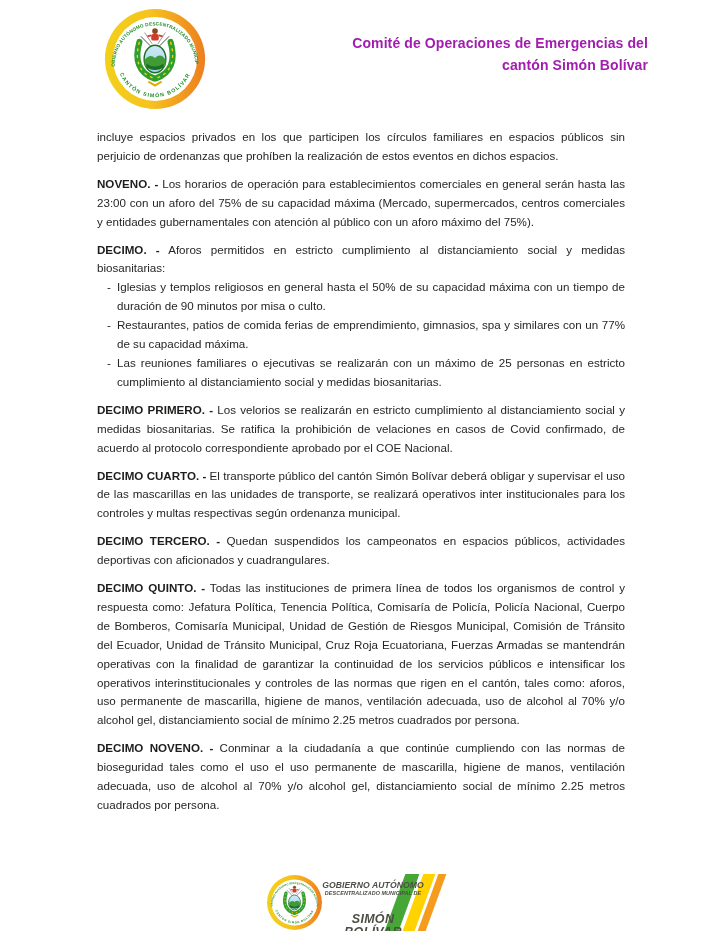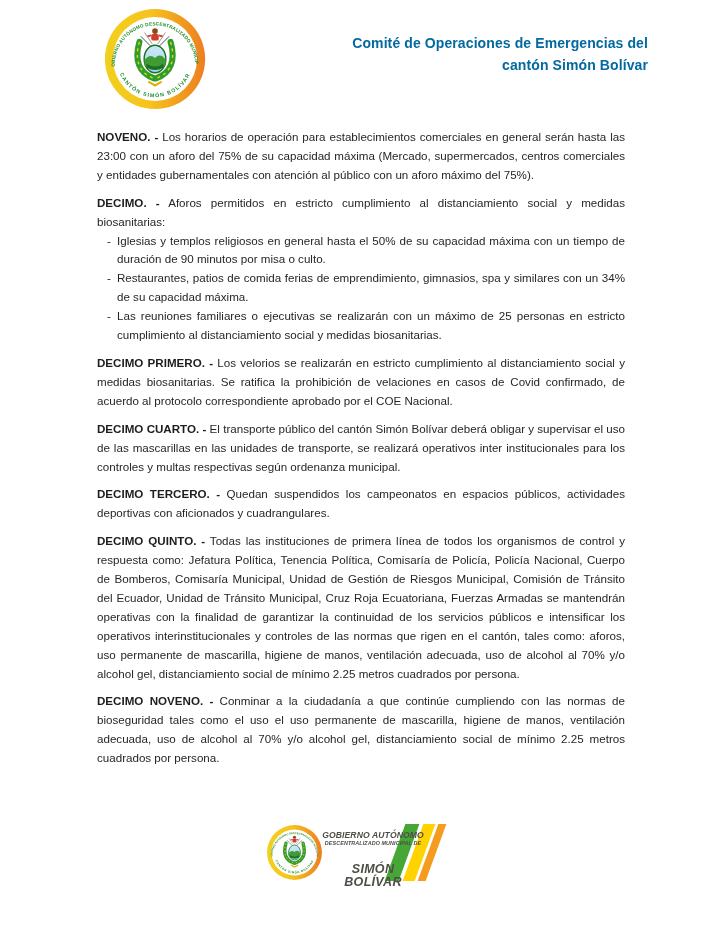--- a/index.html
+++ b/index.html
@@ -7,37 +7,37 @@
     position:relative; width:720px; height:931px; margin:0 auto;
     background:#ffffff; overflow:hidden;
     font-family:"Liberation Sans", sans-serif; color:#262626;
   }
 
   
   .header-logo { position:absolute; left:101px; top:7px; width:108px; height:104px; }
   .doc-title {
     position:absolute; top:33px; right:72px; width:340px;
     text-align:right; font-weight:bold; font-size:14px; line-height:21.5px;
-    color:#0369a1; letter-spacing:0.1px;
+    color:#a21caf; letter-spacing:0.1px;
   }
 
   
   .body-text {
     position:absolute; left:97px; top:128px; width:528px;
     font-size:11.6px; line-height:18.9px; text-align:justify;
   }
   .para { margin:0 0 9px 0; }
   .para b { font-weight:bold; color:#1d1d1b; }
   .bullets { margin-top:0; }
   .bullet { display:flex; }
   .bullet .dash { flex:none; width:20px; padding-left:10px; box-sizing:border-box; }
   .bullet .btxt { flex:1; text-align:justify; }
 
   
-  .footer-logo { position:absolute; left:266px; top:824px; width:198px; height:57px; }
+  .footer-logo { position:absolute; left:266px; top:874px; width:198px; height:57px; }
   .f-emblem { position:absolute; left:0; top:0; width:57px; height:57px; }
   .f-stripe { position:absolute; top:0; height:57px; transform:skewX(-20deg); z-index:0; }
   .f-stripe.green  { left:129px; width:14px; }
   .f-stripe.yellow { left:147px; width:12px; }
   .f-stripe.orange { left:162px; width:8px;  }
   .f-text {
     position:absolute; left:56px; top:7px; width:102px; z-index:1;
     text-align:center; font-style:italic; color:#4e4e46; line-height:1.05;
   }
   .f-text .l1 { font-size:8.6px;  font-weight:bold; letter-spacing:0.1px; }
@@ -97,29 +97,30 @@
   <svg class="header-logo" viewBox="0 0 110 110">
     <use href="#emblem"></use>
   </svg>
 
   <div class="doc-title">
     <div>Comité de Operaciones de Emergencias del</div>
     <div>cantón Simón Bolívar</div>
   </div>
 
   <div class="body-text">
+      <div class="para"><span>incluye espacios privados en los que participen los círculos familiares en espacios públicos sin perjuicio de ordenanzas que prohíben la realización de estos eventos en dichos espacios.</span></div>
       <div class="para"><b>NOVENO. -</b> <span>Los horarios de operación para establecimientos comerciales en general serán hasta las 23:00 con un aforo del 75% de su capacidad máxima (Mercado, supermercados, centros comerciales y entidades gubernamentales con atención al público con un aforo máximo del 75%).</span></div>
       <div class="para"><b>DECIMO. -</b> <span>Aforos permitidos en estricto cumplimiento al distanciamiento social y medidas biosanitarias:</span><div class="bullets">
           <div class="bullet">
             <span class="dash">-</span>
             <span class="btxt">Iglesias y templos religiosos en general hasta el 50% de su capacidad máxima con un tiempo de duración de 90 minutos por misa o culto.</span>
           </div>
           <div class="bullet">
             <span class="dash">-</span>
-            <span class="btxt">Restaurantes, patios de comida ferias de emprendimiento, gimnasios, spa y similares con un 34% de su capacidad máxima.</span>
+            <span class="btxt">Restaurantes, patios de comida ferias de emprendimiento, gimnasios, spa y similares con un 77% de su capacidad máxima.</span>
           </div>
           <div class="bullet">
             <span class="dash">-</span>
             <span class="btxt">Las reuniones familiares o ejecutivas se realizarán con un máximo de 25 personas en estricto cumplimiento al distanciamiento social y medidas biosanitarias.</span>
           </div>
         </div></div>
       <div class="para"><b>DECIMO PRIMERO. -</b> <span>Los velorios se realizarán en estricto cumplimiento al distanciamiento social y medidas biosanitarias. Se ratifica la prohibición de velaciones en casos de Covid confirmado, de acuerdo al protocolo correspondiente aprobado por el COE Nacional.</span></div>
       <div class="para"><b>DECIMO CUARTO. -</b> <span>El transporte público del cantón Simón Bolívar deberá obligar y supervisar el uso de las mascarillas en las unidades de transporte, se realizará operativos inter institucionales para los controles y multas respectivas según ordenanza municipal.</span></div>
       <div class="para"><b>DECIMO TERCERO. -</b> <span>Quedan suspendidos los campeonatos en espacios públicos, actividades deportivas con aficionados y cuadrangulares.</span></div>
       <div class="para"><b>DECIMO QUINTO. -</b> <span>Todas las instituciones de primera línea de todos los organismos de control y respuesta como: Jefatura Política, Tenencia Política, Comisaría de Policía, Policía Nacional, Cuerpo de Bomberos, Comisaría Municipal, Unidad de Gestión de Riesgos Municipal, Comisión de Tránsito del Ecuador, Unidad de Tránsito Municipal, Cruz Roja Ecuatoriana, Fuerzas Armadas se mantendrán operativas con la finalidad de garantizar la continuidad de los servicios públicos e intensificar los operativos interinstitucionales y controles de las normas que rigen en el cantón, tales como: aforos, uso permanente de mascarilla, higiene de manos, ventilación adecuada, uso de alcohol al 70% y/o alcohol gel, distanciamiento social de mínimo 2.25 metros cuadrados por persona.</span></div>

